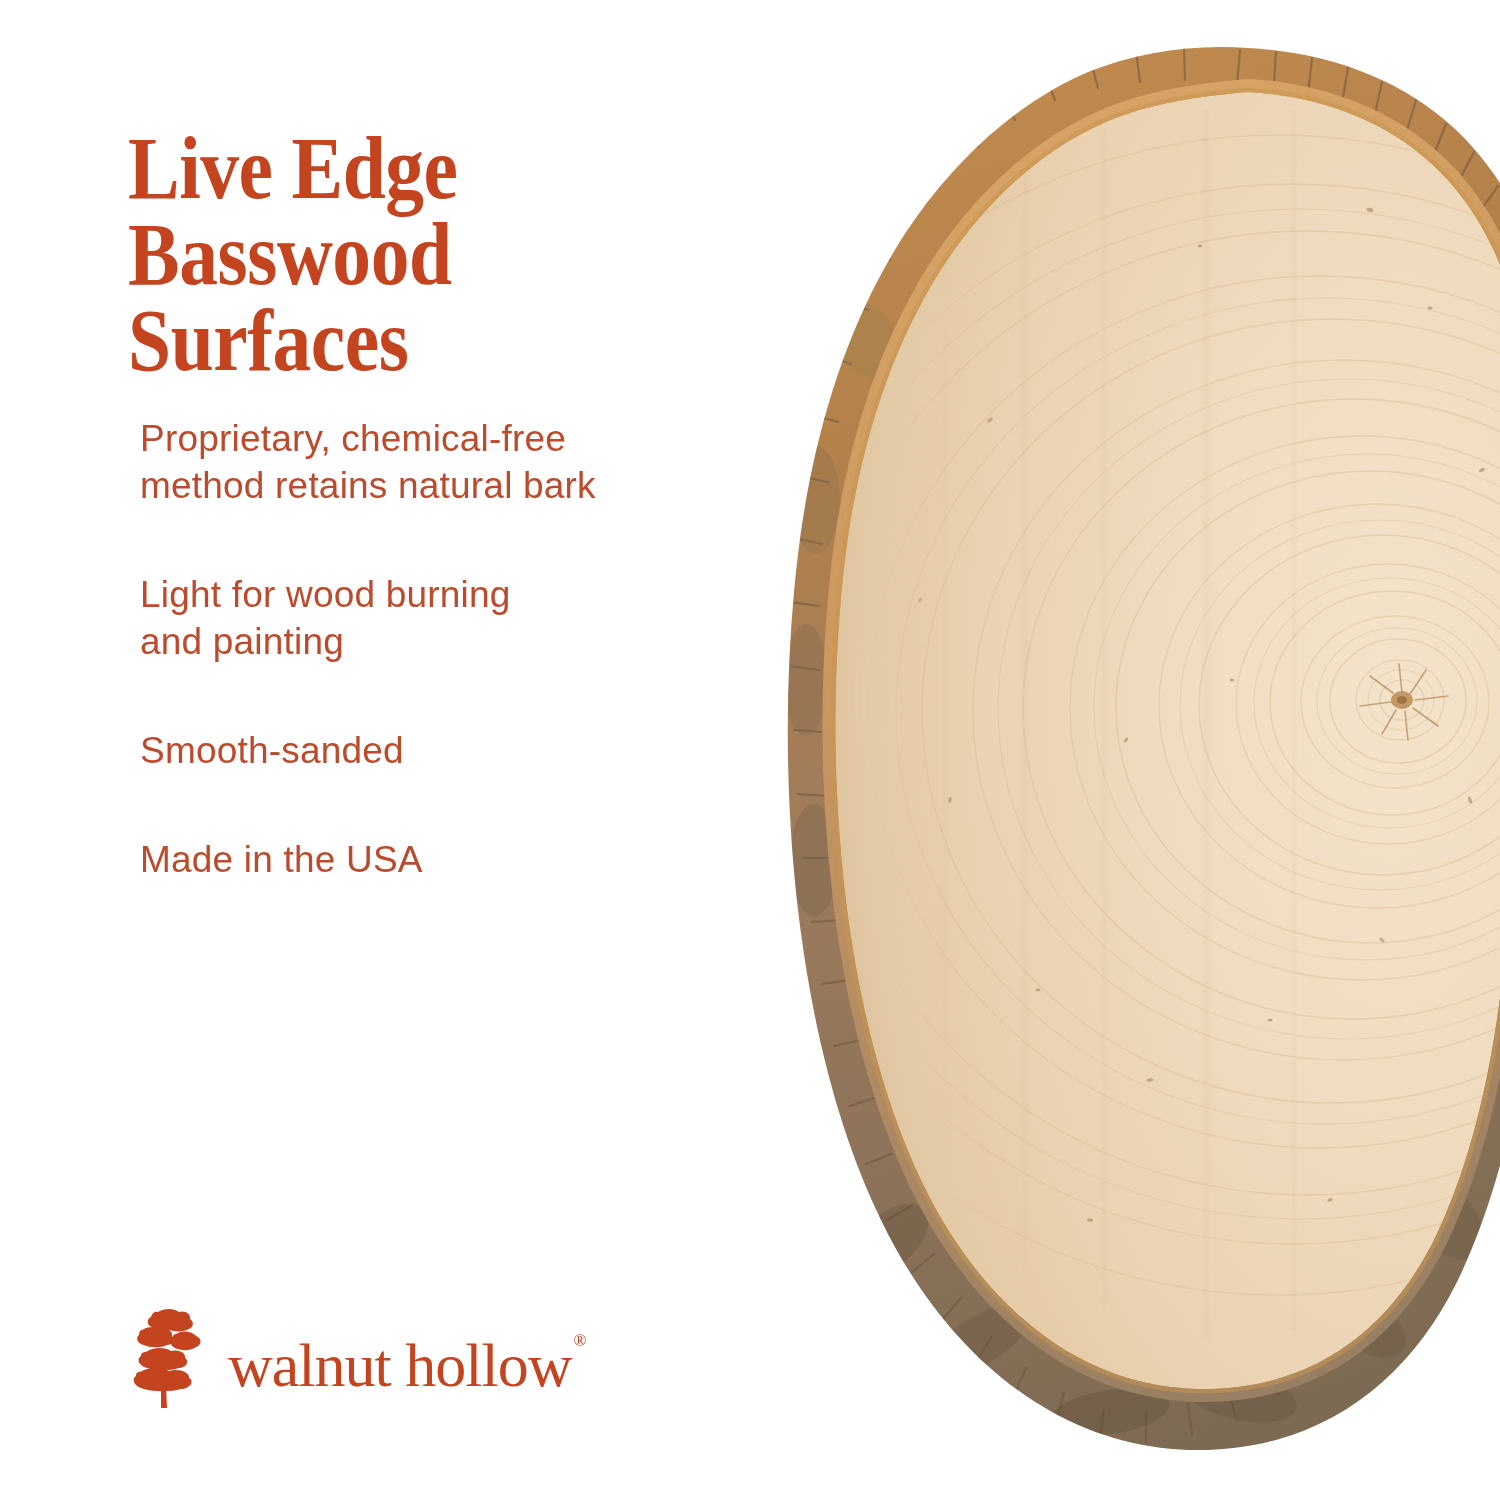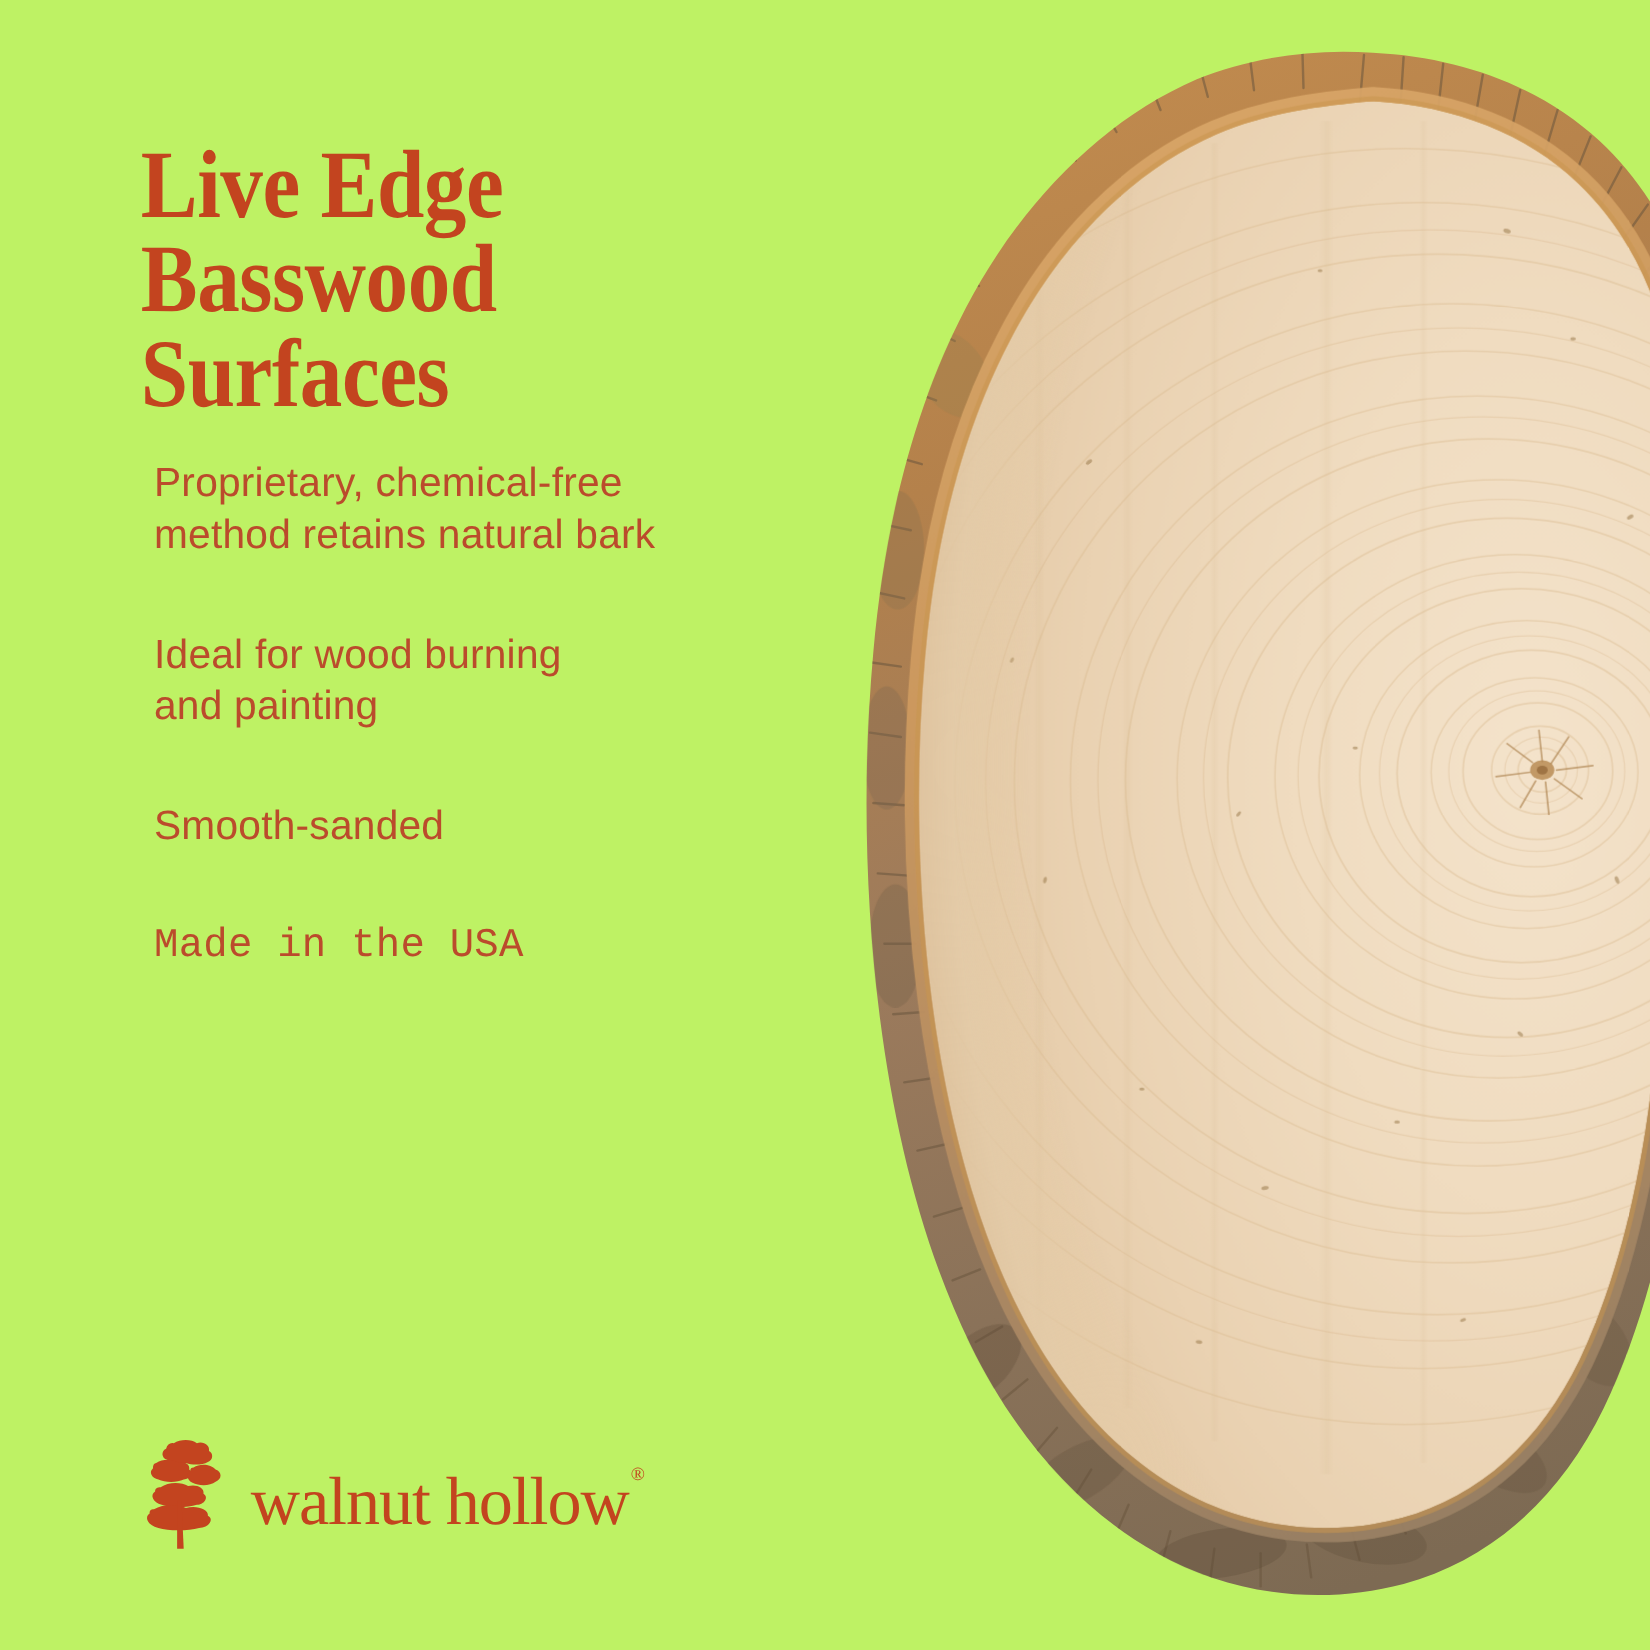--- a/index.html
+++ b/index.html
@@ -11,21 +11,21 @@
     height: 1500px;
     background: #f2ece1;
     font-family: "Liberation Sans", sans-serif;
     overflow: hidden;
   }
 
   .canvas {
     position: relative;
     width: 1500px;
     height: 1500px;
-    background: #bef264;
+    background: #ffffff;
     overflow: hidden;
   }
 
   
   .copy {
     position: absolute;
     left: 128px;
     top: 0;
     width: 660px;
     height: 1500px;
@@ -57,21 +57,21 @@
   .bullet {
     color: #bb4b2c;
     font-family: "Liberation Sans", sans-serif;
     font-weight: 400;
     font-size: 37px;
     line-height: 1.27;
     letter-spacing: 0.2px;
     white-space: pre-line;
     margin-bottom: 62px;
   }
-  .bullet:last-child { margin-bottom: 16px; font-family: Liberation Mono, monospace; }
+  .bullet:last-child { margin-bottom: 16px; }
 
   
   .logo {
     position: absolute;
     left: 0;
     top: 1298px;
     display: flex;
     align-items: flex-end;
     height: 112px;
   }
@@ -404,21 +404,21 @@
   </div>
 
   <div class="copy">
 
     <div class="headline">Live Edge
 Basswood Surfaces</div>
 
     <div class="bullets">
       <div class="bullet">Proprietary, chemical-free
 method retains natural bark</div>
-      <div class="bullet">Ideal for wood burning
+      <div class="bullet">Light for wood burning
 and painting</div>
       <div class="bullet">Smooth-sanded</div>
       <div class="bullet">Made in the USA</div>
     </div>
 
     <div class="logo">
       <svg class="logo-mark" viewBox="0 0 78 104">
         <g fill="#c3441f">
 
           <path d="M30 6 C36 2 46 2 51 6 C57 4 63 8 62 13 C66 15 66 21 61 23

